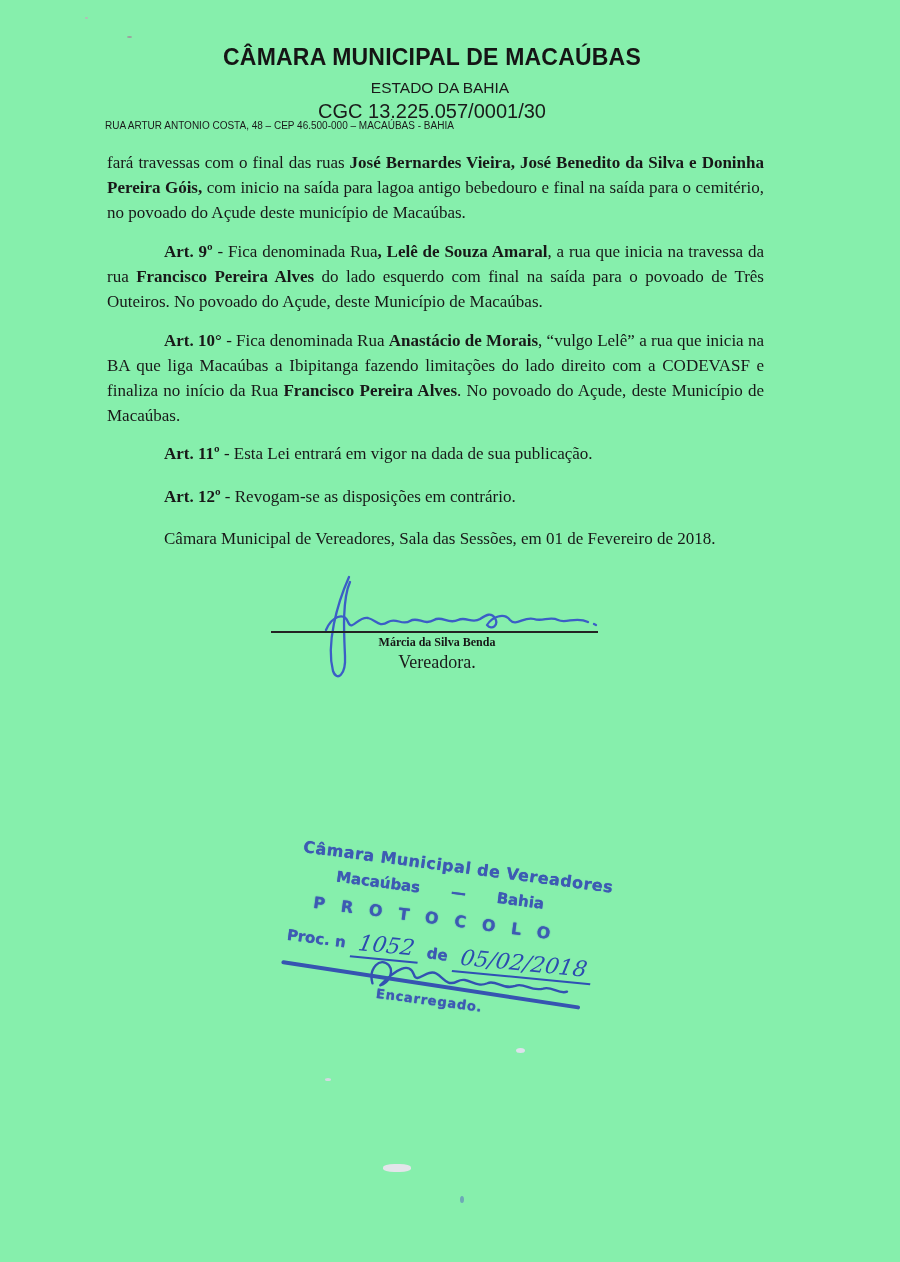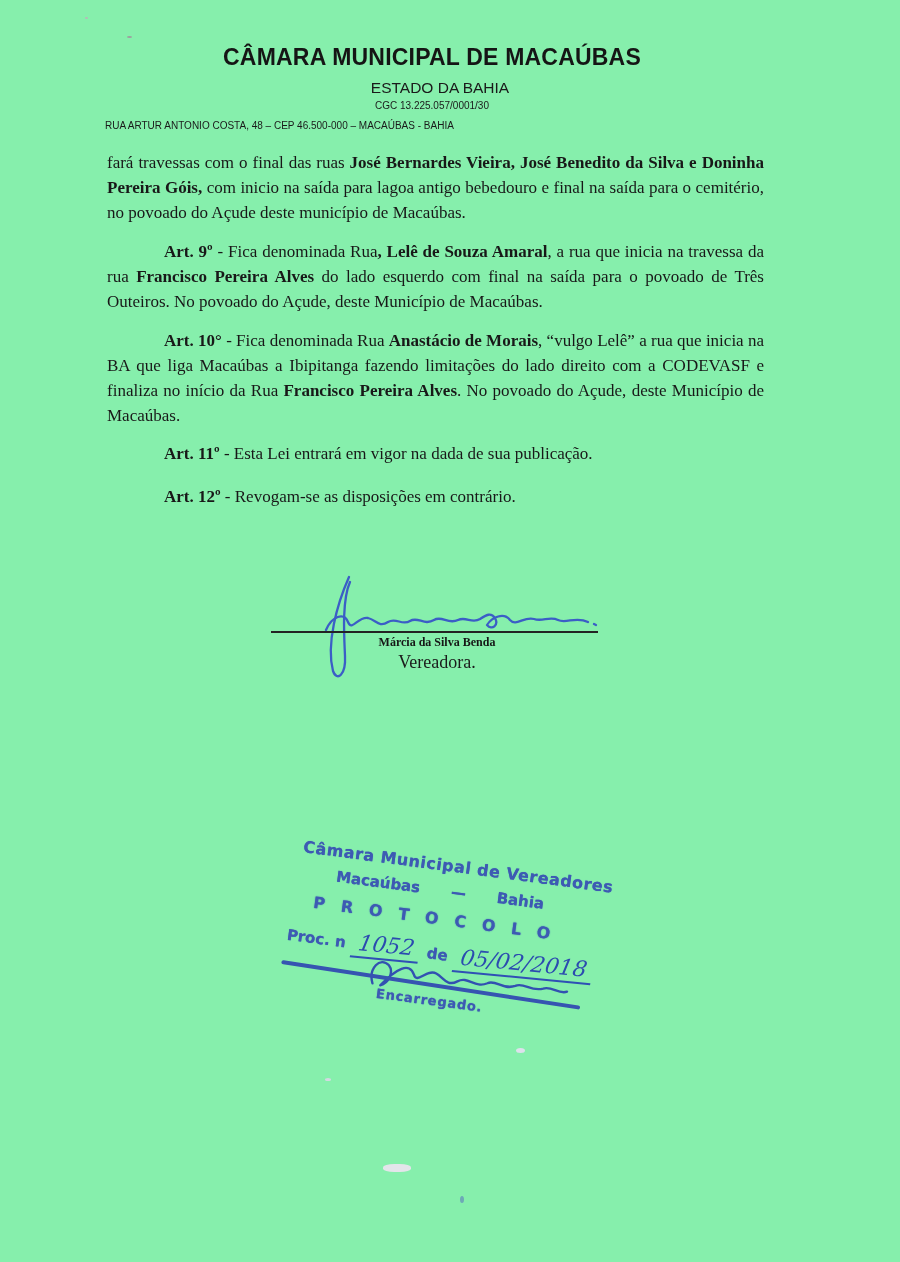--- a/index.html
+++ b/index.html
@@ -11,21 +11,21 @@
     background:#86efac;
     overflow:hidden;
     color:#1c1c1c;
     font-family:"Liberation Serif", serif;
   }
 
   
   .hdr-center { position:absolute; left:82px; top:0; width:700px; text-align:center; font-family:"Liberation Sans", sans-serif; }
   .hdr-title  { position:absolute; left:0; top:44px; width:100%; font-size:23px; font-weight:bold; letter-spacing:.2px; color:#151515; }
   .hdr-state  { position:absolute; left:8px; top:79px;  width:100%; font-size:15.5px; color:#1a1a1a; }
-  .hdr-cgc    { position:absolute; left:0; top:100px; width:100%; font-size:10px; color:#1a1a1a; }
+  .hdr-cgc    { position:absolute; left:0; top:100px; width:100%; font-size:20px; color:#1a1a1a; }
   .hdr-addr   { position:absolute; left:105px; top:120px; font-family:"Liberation Sans", sans-serif; font-size:10px; color:#1a1a1a; }
 
   
   .doc-body { position:absolute; left:107px; top:150px; width:657px; font-size:17px; line-height:25px; text-align:justify; color:#181818; }
   .doc-body p { margin:0; }
   .doc-body p.ind { text-indent:57px; }
   .mt1 { margin-top:14px !important; }
   .mt2 { margin-top:13px !important; }
   .mt3 { margin-top:18px !important; }
   .mt4 { margin-top:17px !important; }
@@ -82,20 +82,21 @@
     <p><span>fará travessas com o final das ruas </span><b>José Bernardes Vieira, José Benedito da Silva e Doninha Pereira Góis,</b><span> com inicio na saída para lagoa antigo bebedouro e final na saída para o cemitério, no povoado do Açude deste município de Macaúbas.</span></p>
 
     <p class="ind mt1"><b>Art. 9º</b><span> - Fica denominada  Rua</span><b>, Lelê de Souza Amaral</b><span>, a rua que inicia na travessa da rua </span><b>Francisco Pereira Alves</b><span> do lado esquerdo com final na saída para o povoado de Três Outeiros. No povoado do Açude, deste Município de Macaúbas.</span></p>
 
     <p class="ind mt1"><b>Art. 10°</b><span> - Fica denominada  Rua </span><b>Anastácio de Morais</b><span>, “vulgo Lelê” a rua que inicia na BA que liga Macaúbas a Ibipitanga fazendo limitações do lado direito com a CODEVASF e finaliza no início da Rua </span><b>Francisco Pereira Alves</b><span>. No povoado do Açude, deste Município de Macaúbas.</span></p>
 
     <p class="ind mt2"><b>Art. 11º</b><span> - Esta Lei entrará em vigor na dada de sua publicação.</span></p>
 
     <p class="ind mt3"><b>Art. 12º</b><span> - Revogam-se as disposições em contrário.</span></p>
 
+    <p class="ind mt4">Câmara Municipal de Vereadores, Sala das Sessões, em 01 de Fevereiro de 2018.</p>
   </div>
 
   <svg class="sig-svg" width="355" height="112" viewBox="0 0 355 112">
     <g fill="none" stroke="#3b5ec6" stroke-width="2.3" stroke-linecap="round" stroke-linejoin="round">
       <path d="M 91,5 C 79,32 68,72 75,99 C 79,110 88,103 87,84 C 86,62 84,28 92,10"></path>
       <path d="M 68,58 C 74,44 86,40 90,50 C 94,60 100,44 110,46 C 118,48 121,56 130,50 C 138,45 144,54 152,49 C 160,44 166,54 176,48 C 184,43 190,53 200,48 C 208,44 214,52 222,47 C 228,43 233,40 237,46 C 241,53 234,59 229,53 C 234,45 246,40 252,48 C 258,55 266,44 276,47 C 284,50 292,44 300,48 C 308,52 318,44 330,50"></path>
       <path d="M 336,52 L 338,53"></path>
     </g>
   </svg>
   <div class="sig-rule"></div>

